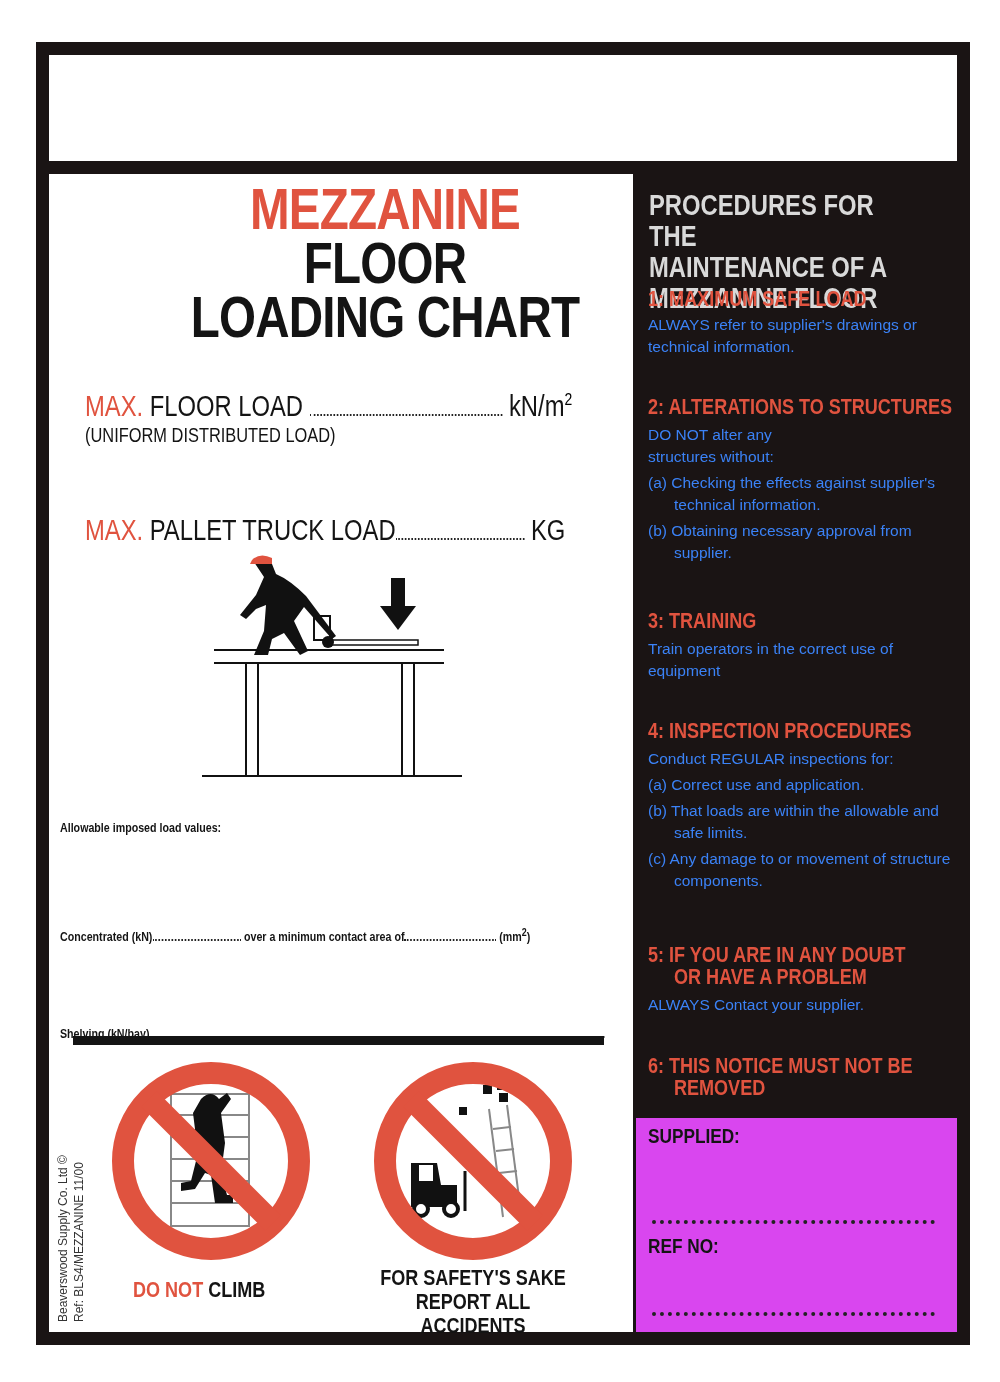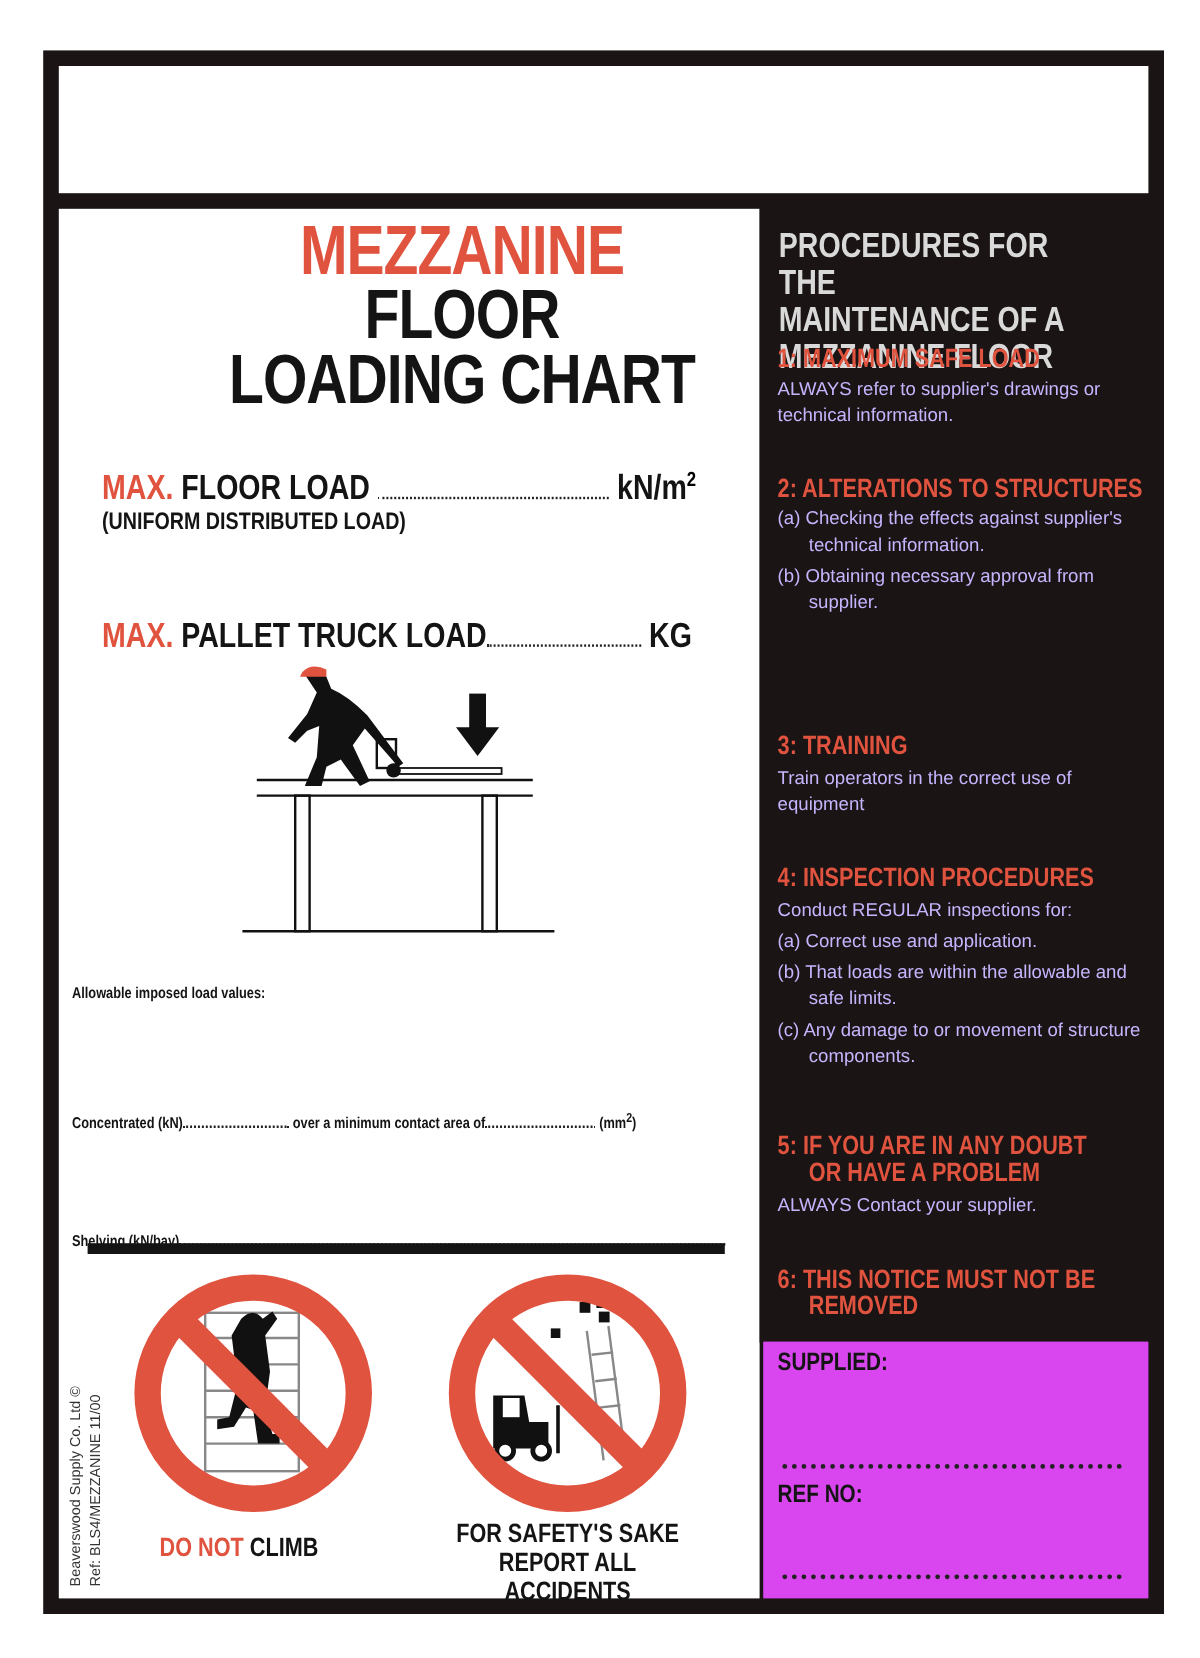--- a/index.html
+++ b/index.html
@@ -10,38 +10,38 @@
   .right-panel { position:absolute; left:633px; top:174px; width:331px; height:945px; background:#1a1414; color:#f2f2f2; }
   .supplied-panel { position:absolute; left:636px; top:1118px; width:321px; height:214px; background:#d946ef; }
 
   .cond { font-family:"Liberation Sans Narrow","Liberation Sans", sans-serif; font-weight:bold; transform-origin:left top; display:inline-block; white-space:nowrap; }
   .red { color:#e0533f; }
   .black { color:#141414; }
 
   .title { position:absolute; left:76px; top:8px; width:520px; text-align:center; font-weight:bold; font-size:58px; line-height:54px; letter-spacing:-1px; }
   .title .line { display:block; transform:scaleX(0.82); }
 
-  .row { position:absolute; font-weight:bold; white-space:nowrap; }
+  .row { position:absolute; font-weight:normal; white-space:nowrap; }
   .row .sx { display:inline-block; transform:scaleX(0.82); transform-origin:left center; }
   .dots { border-bottom:2px dotted #222; display:inline-block; vertical-align:baseline; }
 
   .small { font-size:13px; font-weight:bold;margin-top:20px; }
   .rule { position:absolute; left:24px; top:862px; width:531px; height:9px; background:#141414; }
 
   .sign-label { position:absolute; font-weight:bold; font-size:22px; text-align:center; line-height:24px; }
   .vert { position:absolute; left:10px; top:1110px; width:40px; height:0; }
   .vert div { position:absolute; transform:rotate(-90deg); transform-origin:left top; white-space:nowrap; font-size:12px; color:#333; }
 
   .r-head { position:absolute; left:16px; top:16px; font-weight:bold; font-size:29px; line-height:31px; color:#d9d9d9; }
   .r-head .sx { display:block; transform:scaleX(0.82); transform-origin:left center; }
   .sec { position:absolute; left:15px; width:315px; }
   .sec-h { font-weight:bold; font-size:22px; line-height:22px; color:#e0533f; white-space:nowrap; }
   .sec-h .sx { display:inline-block; transform:scaleX(0.82); transform-origin:left center; }
   .sec-h .num { color:#e0533f; }
-  .sec-p { font-size:15.5px; line-height:22px; color:#c4b5fd; margin-top:6px; }
+  .sec-p { font-size:15.5px; line-height:22px; color:#3b82f6; margin-top:6px; }
   .sec-p.ind { padding-left:26px; text-indent:-26px; margin-top:4px; }
 
   .sup-label { position:absolute; left:12px; font-weight:bold; font-size:21px; color:#141414; }
   .sup-label .sx { display:inline-block; transform:scaleX(0.82); transform-origin:left center; }
   .sup-dots { position:absolute; left:16px; width:283px; height:0; border-bottom:4px dotted #222; }
 </style>
 </head>
 <body>
 
 <div class="frame"></div>
@@ -161,20 +161,21 @@
     <span class="sx">MEZZANINE FLOOR</span>
   </div>
 
   <div class="sec" style="top:114px;">
     <div class="sec-h"><span class="sx"><span class="num">1:</span> <span>MAXIMUM SAFE LOAD</span></span></div>
     <div class="sec-p" style="margin-top:4px;">ALWAYS refer to supplier's drawings or technical information.</div>
   </div>
 
   <div class="sec" style="top:222px;">
     <div class="sec-h"><span class="sx"><span class="num">2:</span> <span>ALTERATIONS TO STRUCTURES</span></span></div>
+    <div class="sec-p" style="width:180px;">DO NOT alter any structures without:</div>
     <div class="sec-p ind">(a) Checking the effects against supplier's technical information.</div>
     <div class="sec-p ind">(b) Obtaining necessary approval from supplier.</div>
   </div>
 
   <div class="sec" style="top:436px;">
     <div class="sec-h"><span class="sx"><span class="num">3:</span> <span>TRAINING</span></span></div>
     <div class="sec-p">Train operators in the correct use of equipment</div>
   </div>
 
   <div class="sec" style="top:546px;">

